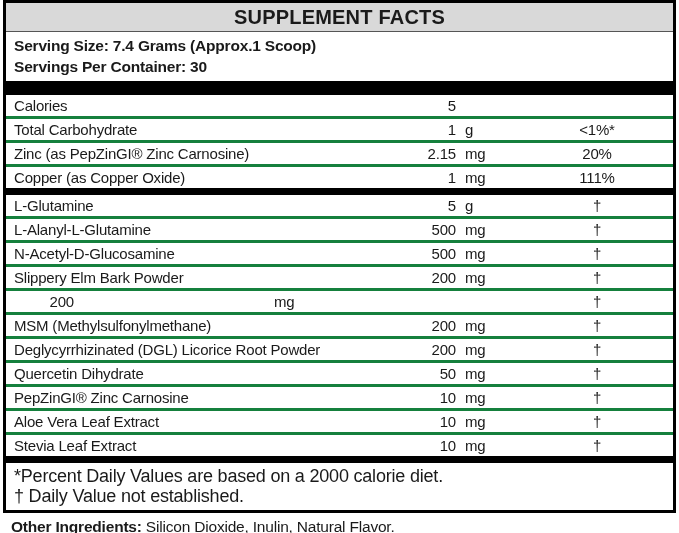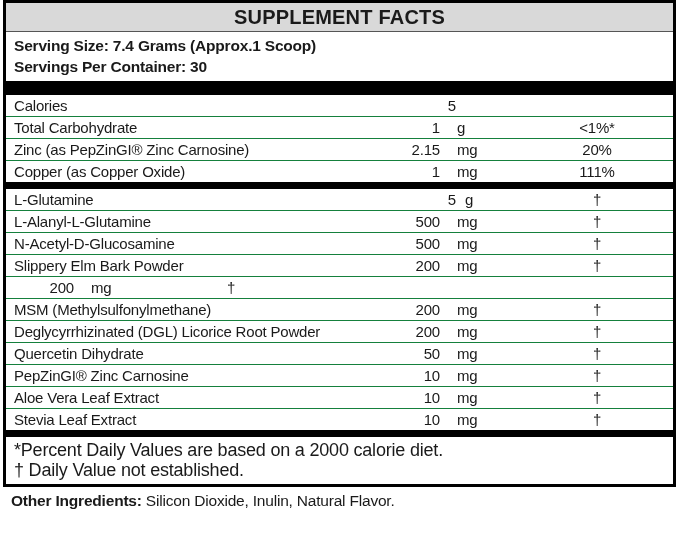--- a/index.html
+++ b/index.html
@@ -55,22 +55,23 @@
     letter-spacing: -0.2px;
   }
   .col-header .left { flex: 1; padding-left: 8px; }
   .col-header .right { width: 200px; text-align: right; padding-right: 8px; }
   .row {
     display: flex;
     align-items: center;
     height: 21px;
     font-size: 15px;
     letter-spacing: -0.2px;
-  }
-  .row + .row { border-top: 1px solid #15803d; gap: 8px; }
+    justify-content: space-between;
+  }
+  .row + .row { border-top: 3px solid #15803d; }
   .c-name { flex: 1; padding-left: 8px; white-space: nowrap; }
   .c-amt  { width: 68px; text-align: right; }
   .c-unit { width: 56px; padding-left: 9px; }
   .c-dv   { width: 152px; text-align: center; }
   .footnotes {
     padding: 3px 8px 4px 8px;
   }
   .footnotes div {
     font-size: 18px;
     line-height: 20px;

